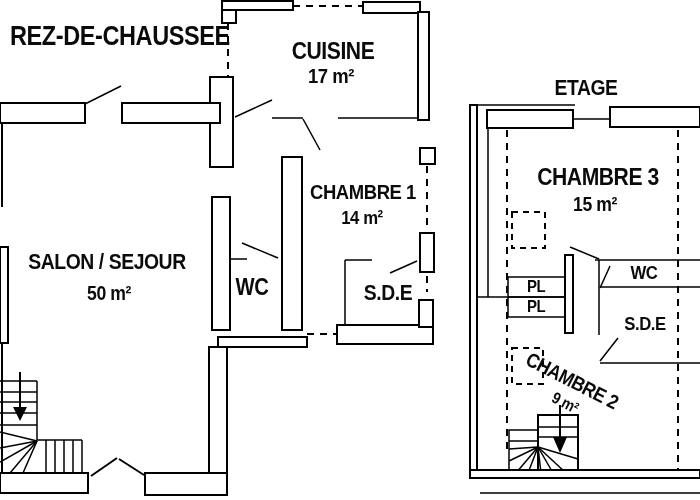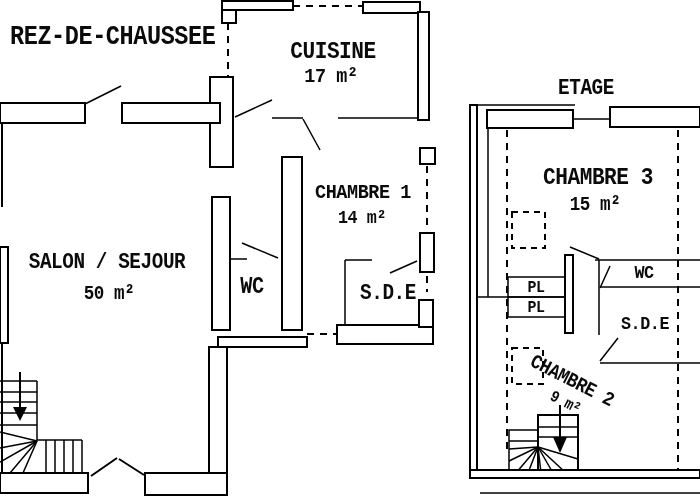--- a/index.html
+++ b/index.html
@@ -1,17 +1,17 @@
 <!DOCTYPE html>
 <html><head>
 <meta charset="utf-8">
 <style>
   html,body{margin:0;padding:0;background:#fff;}
   #plan{position:relative;width:700px;height:500px;background:#ffffff;overflow:hidden;
-        font-family:Liberation Mono, monospace;}
+        font-family:Liberation Sans, sans-serif;}
   #plan svg{position:absolute;left:0;top:0;}
   .lbl{position:absolute;font-weight:700;color:#0b0b0b;white-space:nowrap;
        letter-spacing:-0.5px;transform:translate(-50%,-50%) scaleX(0.88);}
   .lbl-left{position:absolute;font-weight:700;color:#0b0b0b;white-space:nowrap;
        letter-spacing:-0.5px;transform:translate(0,-50%) scaleX(0.84);transform-origin:left center;}
   .rot{transform:translate(-50%,-50%) rotate(27deg) scaleX(0.88);}
   .w{fill:#ffffff;stroke:#000;stroke-width:2;}
   .ln{stroke:#000;stroke-width:2;fill:none;}
   .tn{stroke:#000;stroke-width:1.5;fill:none;}
   .dash{stroke:#000;stroke-width:2;fill:none;stroke-dasharray:7 6;}

